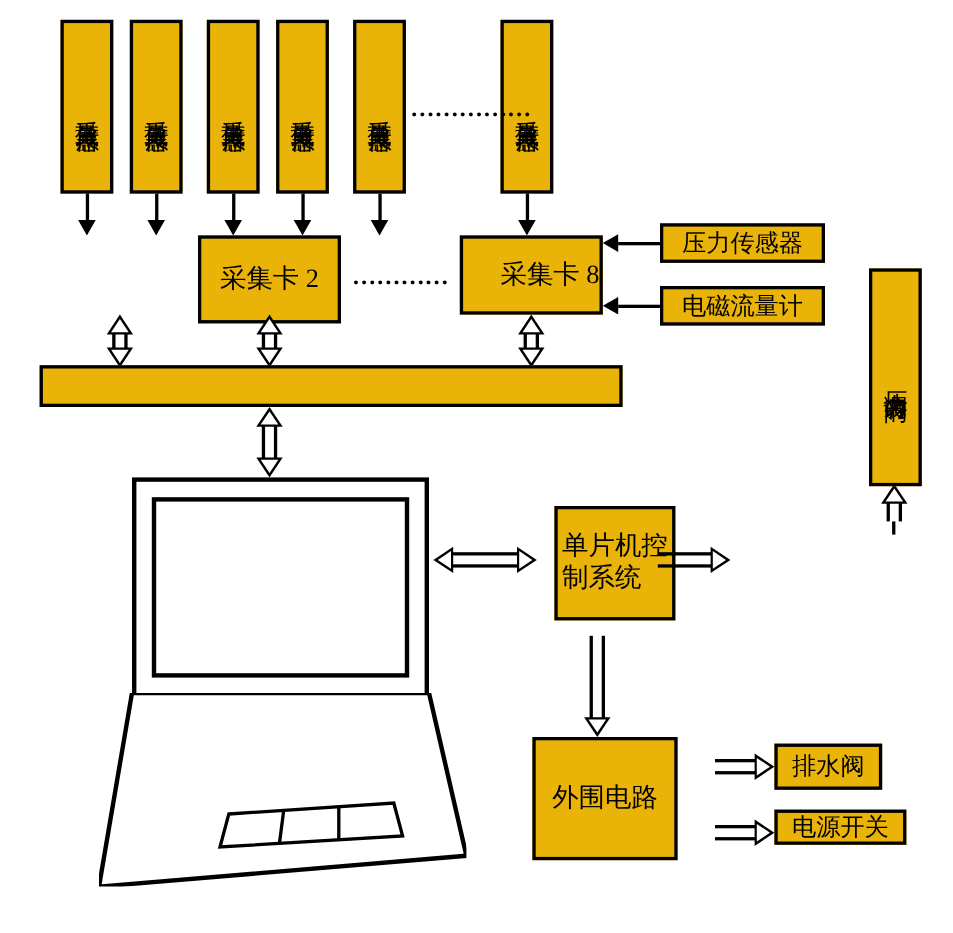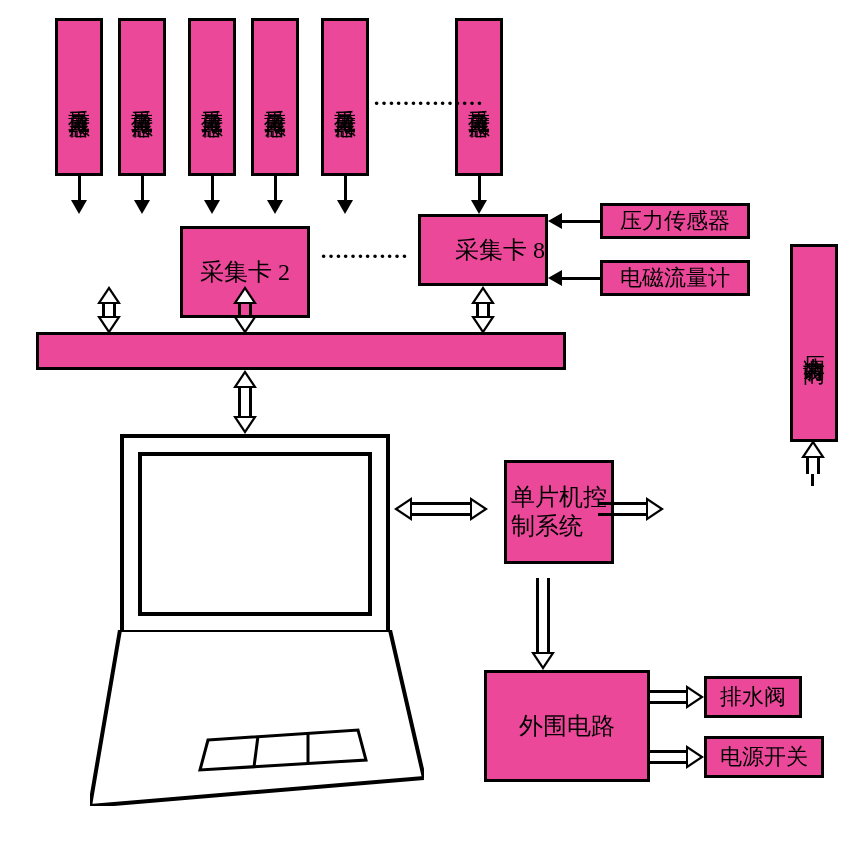--- a/index.html
+++ b/index.html
@@ -13,21 +13,21 @@
     position: relative;
   }
   .stage {
     position: relative;
     width: 866px;
     height: 848px;
   }
   .box {
     position: absolute;
     border: 3px solid #000;
-    background: #ec4899;
+    background: #eab308;
     display: flex;
     align-items: center;
     justify-content: center;
     text-align: center;
   }
   .vtext {
     writing-mode: vertical-rl;
     text-orientation: upright;
     font-size: 22px;
     letter-spacing: 2px;
@@ -116,21 +116,21 @@
     <div class="tri down" style="left:134px; top:200px;"></div>
   <div class="vline" style="left:211px; top:176px; height:24px;"></div>
     <div class="tri down" style="left:204px; top:200px;"></div>
   <div class="vline" style="left:274px; top:176px; height:24px;"></div>
     <div class="tri down" style="left:267px; top:200px;"></div>
   <div class="vline" style="left:344px; top:176px; height:24px;"></div>
     <div class="tri down" style="left:337px; top:200px;"></div>
   <div class="vline" style="left:478px; top:176px; height:24px;"></div>
     <div class="tri down" style="left:471px; top:200px;"></div>
 
-  <div class="box" style="left:180px; top:226px; width:130px; height:92px;">
+  <div class="box" style="left:180px; top:214px; width:130px; height:80px;">
       <span class="htext">采集卡 2</span>
     </div>
   <span class="dots" style="left:320px; top:238px;">…………</span>
   <div class="box" style="left:418px; top:214px; width:130px; height:72px;justify-content:flex-end;">
       <span class="htext">采集卡 8</span>
     </div>
 
   <div class="box" style="left:600px; top:203px; width:150px; height:36px;">
       <span class="htext" style="font-size:22px;">压力传感器</span>
     </div>
@@ -230,35 +230,35 @@
   <div class="box" style="left:790px; top:244px; width:48px; height:198px;">
       <span class="vtext">压力调节阀</span>
     </div>
 
   <div class="dbl-v" style="left:536px; top:578px; width:14px; height:78px;"></div>
   <div class="openTri down" style="left:543px; top:670px;">
       <div class="outer"></div>
       <div class="inner"></div>
     </div>
 
-  <div class="box" style="left:484px; top:670px; width:166px; height:112px;">
+  <div class="box" style="left:484px; top:670px; width:132px; height:112px;">
       <span class="htext">外围电路</span>
     </div>
 
   <div class="dbl-h" style="left:650px; top:690px; height:14px; width:40px;"></div>
   <div class="openTri right" style="left:704px; top:697px;">
       <div class="outer"></div>
       <div class="inner"></div>
     </div>
   <div class="box" style="left:704px; top:676px; width:98px; height:42px;">
       <span class="htext" style="font-size:22px;">排水阀</span>
     </div>
 
   <div class="dbl-h" style="left:650px; top:750px; height:14px; width:40px;"></div>
   <div class="openTri right" style="left:704px; top:757px;">
       <div class="outer"></div>
       <div class="inner"></div>
     </div>
-  <div class="box" style="left:704px; top:736px; width:120px; height:42px;">
+  <div class="box" style="left:704px; top:736px; width:120px; height:32px;">
       <span class="htext" style="font-size:22px;">电源开关</span>
     </div>
 
 </div>
 
 </body></html>

